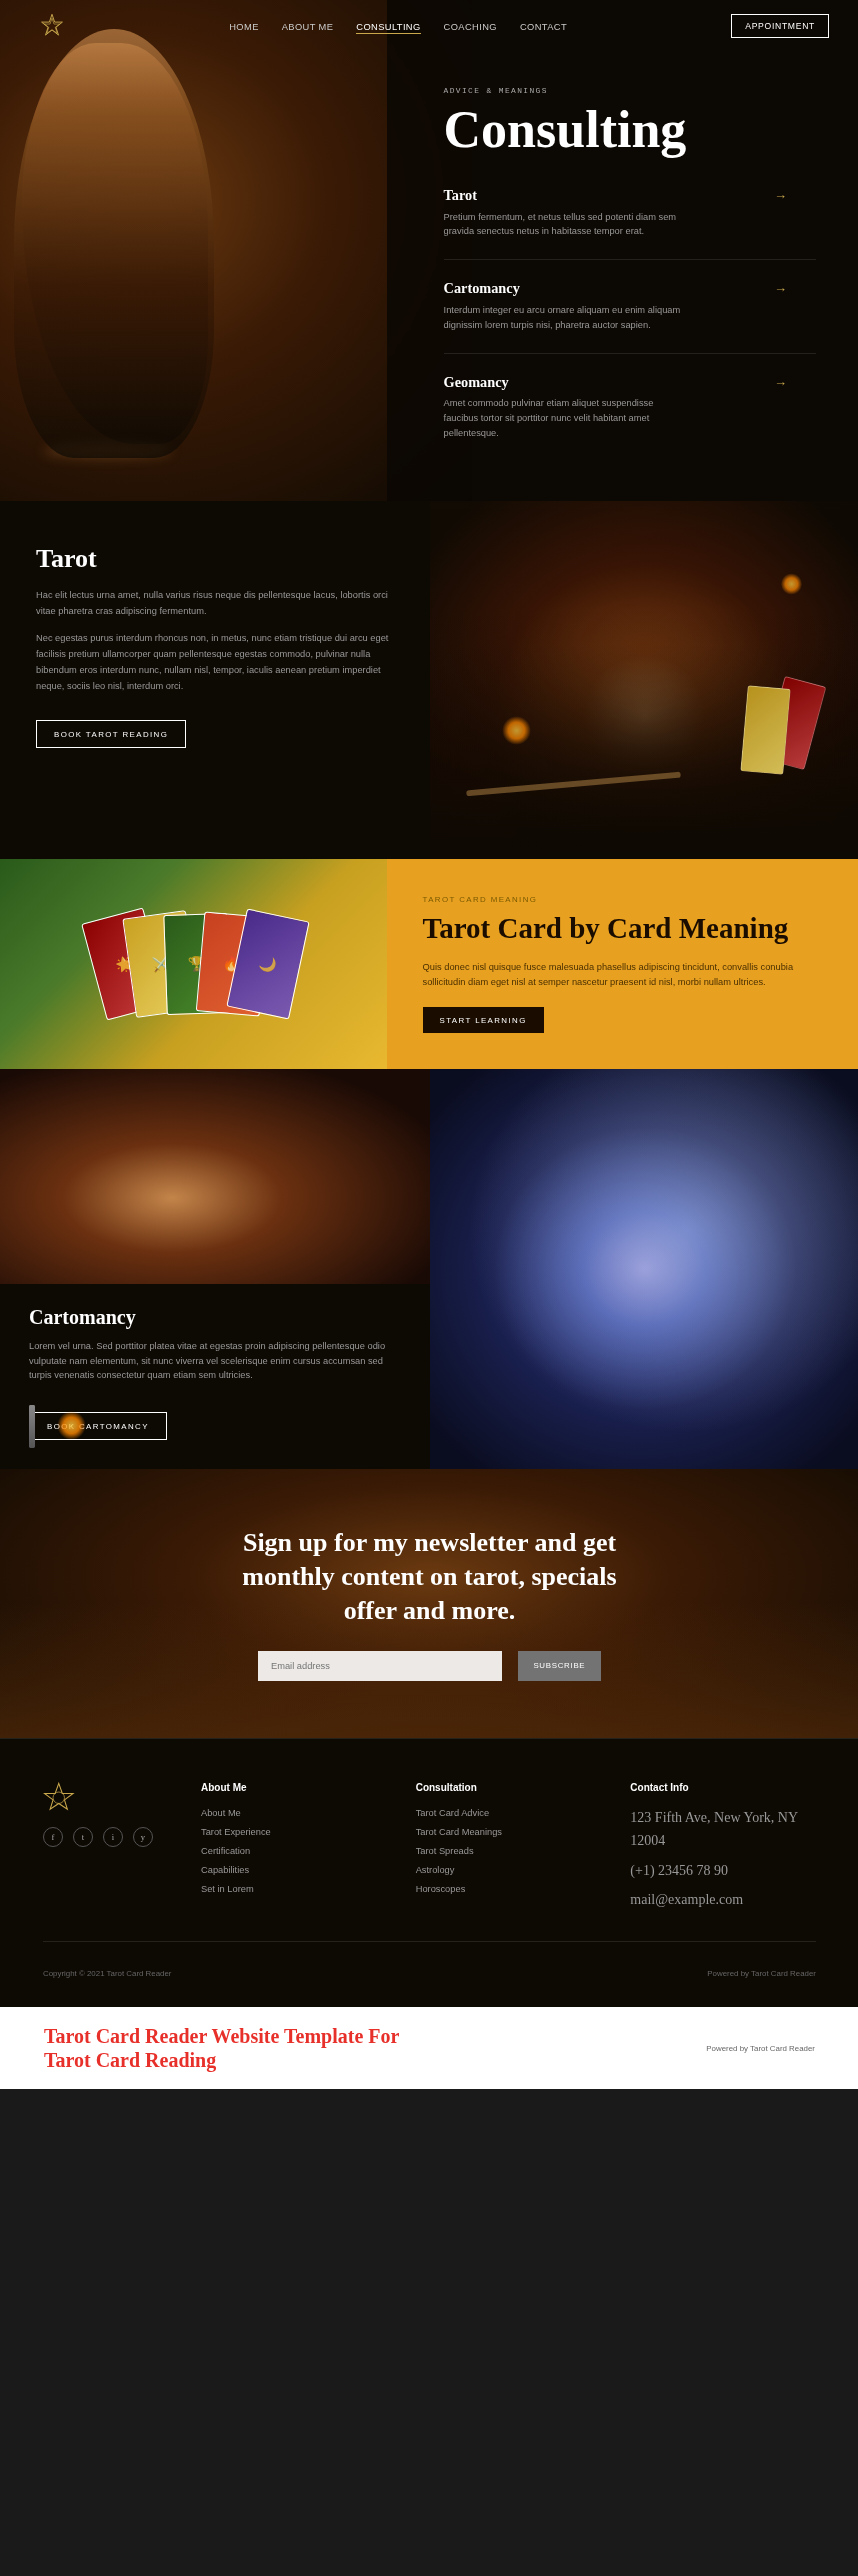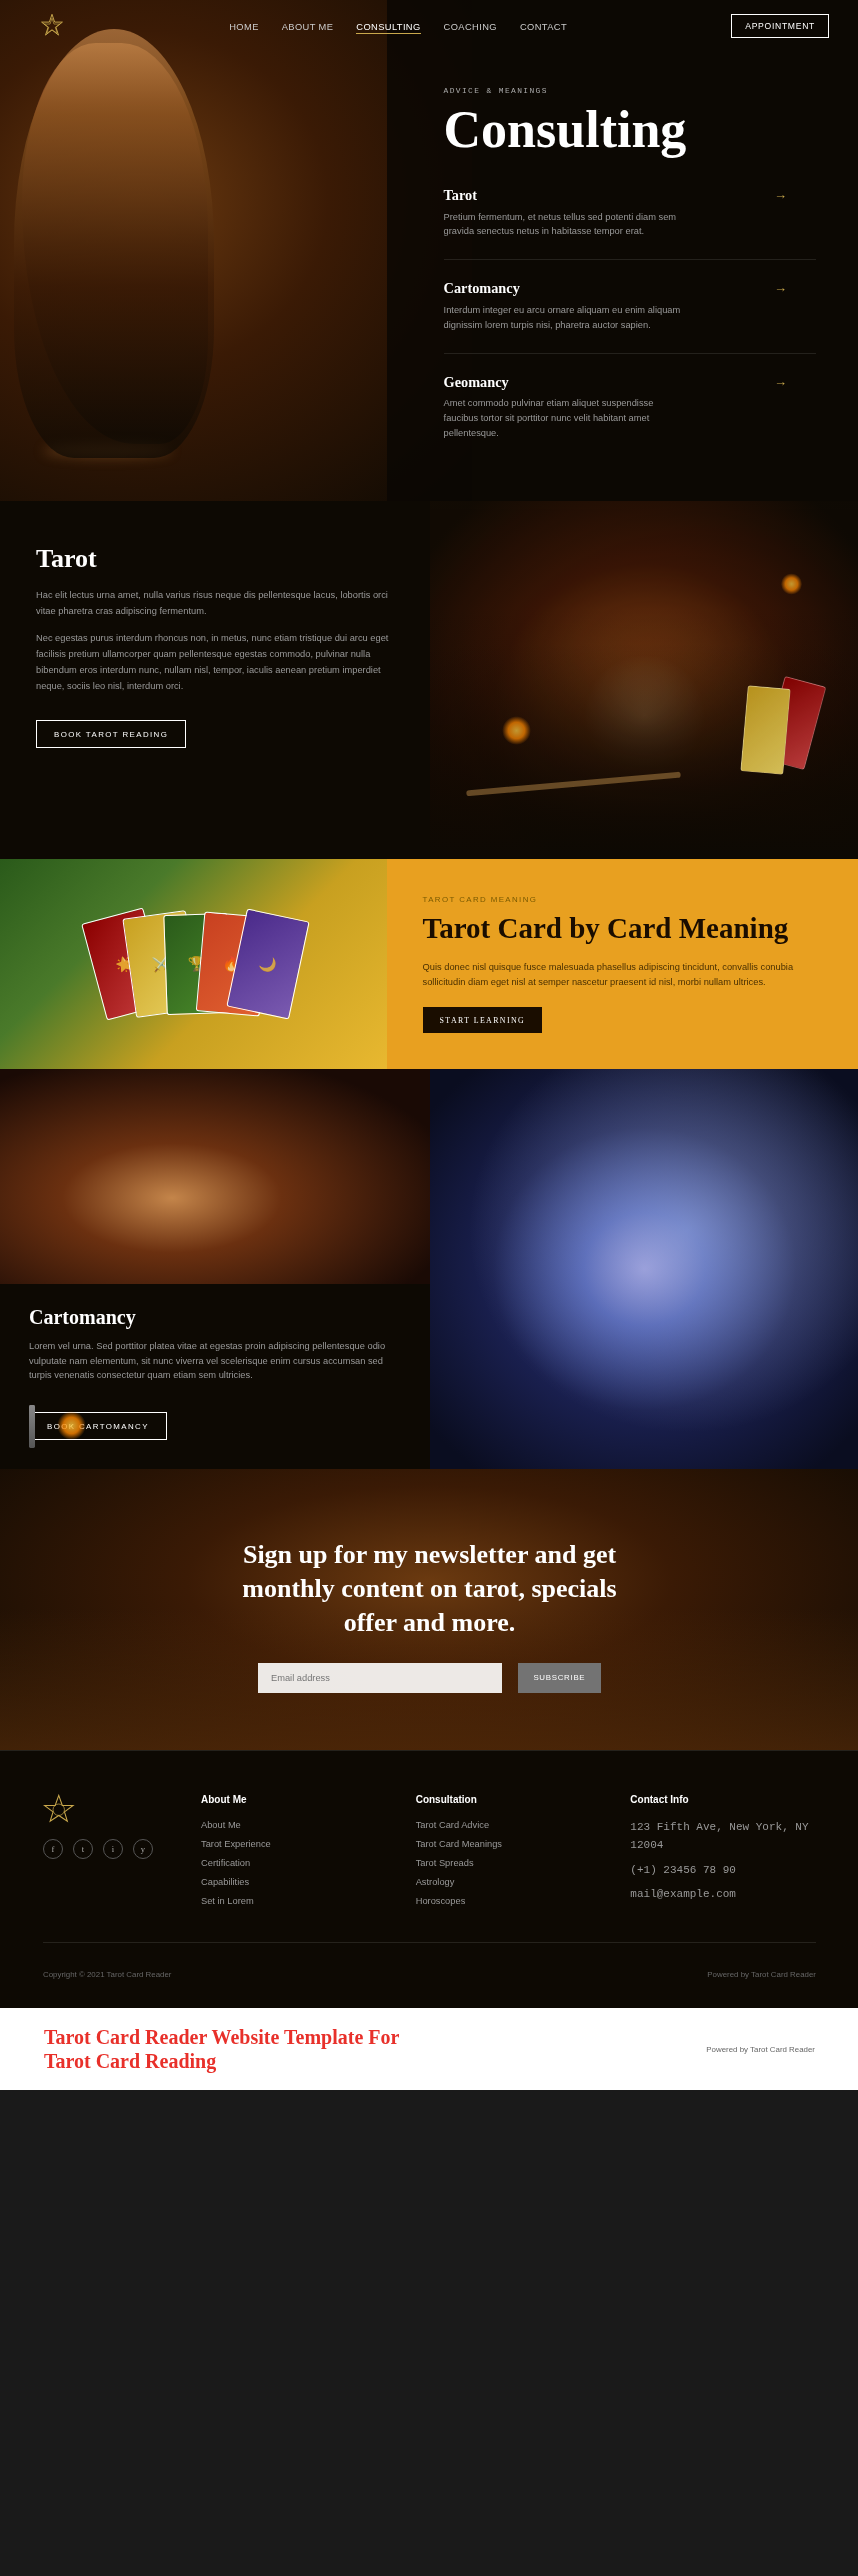--- a/index.html
+++ b/index.html
@@ -275,21 +275,21 @@
       font-size: 9.3px;
       color: #4a3000;
       line-height: 1.6;
       margin-bottom: 17px;
     }
     .btn-dark {
       display: inline-block;
       background: #1a0d00;
       color: #fff;
       padding: 8.6px 17px;
-      font-family: Liberation Serif, serif;
+      font-family: Liberation Sans, sans-serif;
       font-size: 7.9px;
       letter-spacing: 1.4px;
       text-transform: uppercase;
       cursor: pointer;
       border: none;
     }
 
     
     .two-col {
       display: flex;
@@ -346,21 +346,21 @@
       background: radial-gradient(ellipse at 50% 40%, #6b3a10 0%, #3a1a05 40%, #0d0903 100%);
       z-index: 0;
     }
     .newsletter-content { position: relative; z-index: 1; }
     .newsletter h2 {
       font-size: 26px;
       font-weight: bold;
       color: #fff;
       line-height: 1.3;
       max-width: 429px;
-      margin: 12px auto 23px;
+      margin: 0 auto 23px;
     }
     .newsletter-form {
       display: flex;
       gap: 16px;
       max-width: 343px;
       margin: 0 auto;
     }
     .newsletter-input {
       flex: 1;
       padding: 10px 13px;
@@ -432,22 +432,22 @@
     .footer-col ul li {
       margin-bottom: 7.2px;
     }
     .footer-col ul li a {
       font-family: Arial, sans-serif;
       font-size: 9.3px;
       color: #999;
       text-decoration: none;
     }
     .footer-col p {
-      font-family: Liberation Mono, monospace;
-      font-size: 11px;
+      font-family: Liberation Serif, serif;
+      font-size: 14px;
       color: #999;
       line-height: 1.7;
     }
     .footer-bottom {
       border-top: 0.7px solid rgba(255,255,255,0.1);
       padding-top: 27px;
       display: flex;
       justify-content: space-between;
       align-items: center;
     }

